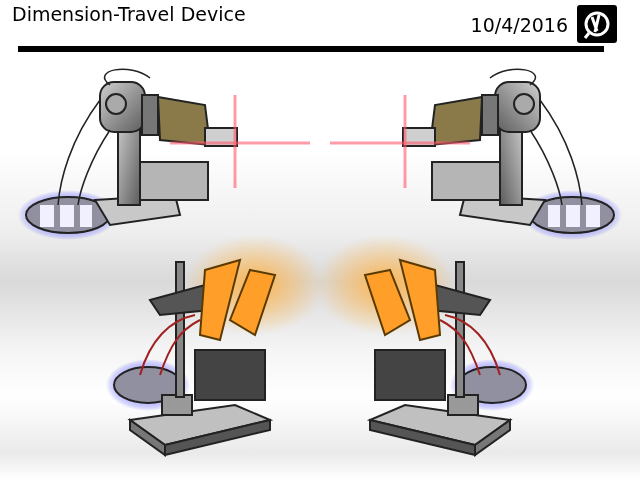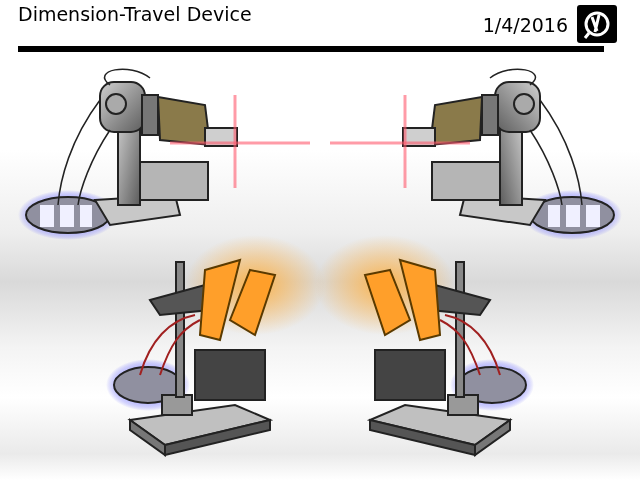--- a/index.html
+++ b/index.html
@@ -1,33 +1,33 @@
 <!DOCTYPE html>
 <html><head>
 <meta charset="utf-8">
 <style>
   html, body { margin:0; padding:0; }
   body { width:640px; height:480px; background:#ffffff; position:relative; overflow:hidden; font-family:"DejaVu Sans", sans-serif; }
-  .title { position:absolute; left:18px; top:3px; font-size:19px; line-height:23px; color:#000; }
+  .title { position:absolute; left:12px; top:3px; font-size:19px; line-height:23px; color:#000; }
   .date { position:absolute; right:72px; top:14px; font-size:19px; color:#000; }
   .logo { position:absolute; left:577px; top:5px; width:40px; height:38px; background:#000; border-radius:3px; }
   .rule { position:absolute; left:18px; top:46px; width:586px; height:6px; background:#000; }
   .floor { position:absolute; left:0; top:150px; width:640px; height:330px;
            background: linear-gradient(180deg, #ffffff 0%, #eeeeee 25%, #d9d9d9 40%, #f4f4f4 60%, #ffffff 75%, #eaeaea 92%, #ffffff 100%); }
   svg.scene { position:absolute; left:0; top:52px; }
 </style>
 </head>
 <body>
 
 <div class="floor"></div>
 
 <div class="title">
   <div>Dimension-Travel Device</div>
 </div>
-<div class="date">1/4/2016</div>
+<div class="date">10/4/2016</div>
 <div class="logo">
   <svg width="40" height="38" viewBox="0 0 40 38">
     <circle cx="20" cy="19" r="11" fill="none" stroke="#fff" stroke-width="3"></circle>
     <path d="M15 12 L20 26 M22 10 L18 27 M12 28 L8 33" stroke="#fff" stroke-width="3" fill="none"></path>
   </svg>
 </div>
 <div class="rule"></div>
 
 <svg class="scene" width="640" height="428" viewBox="0 52 640 428">
   <defs>

